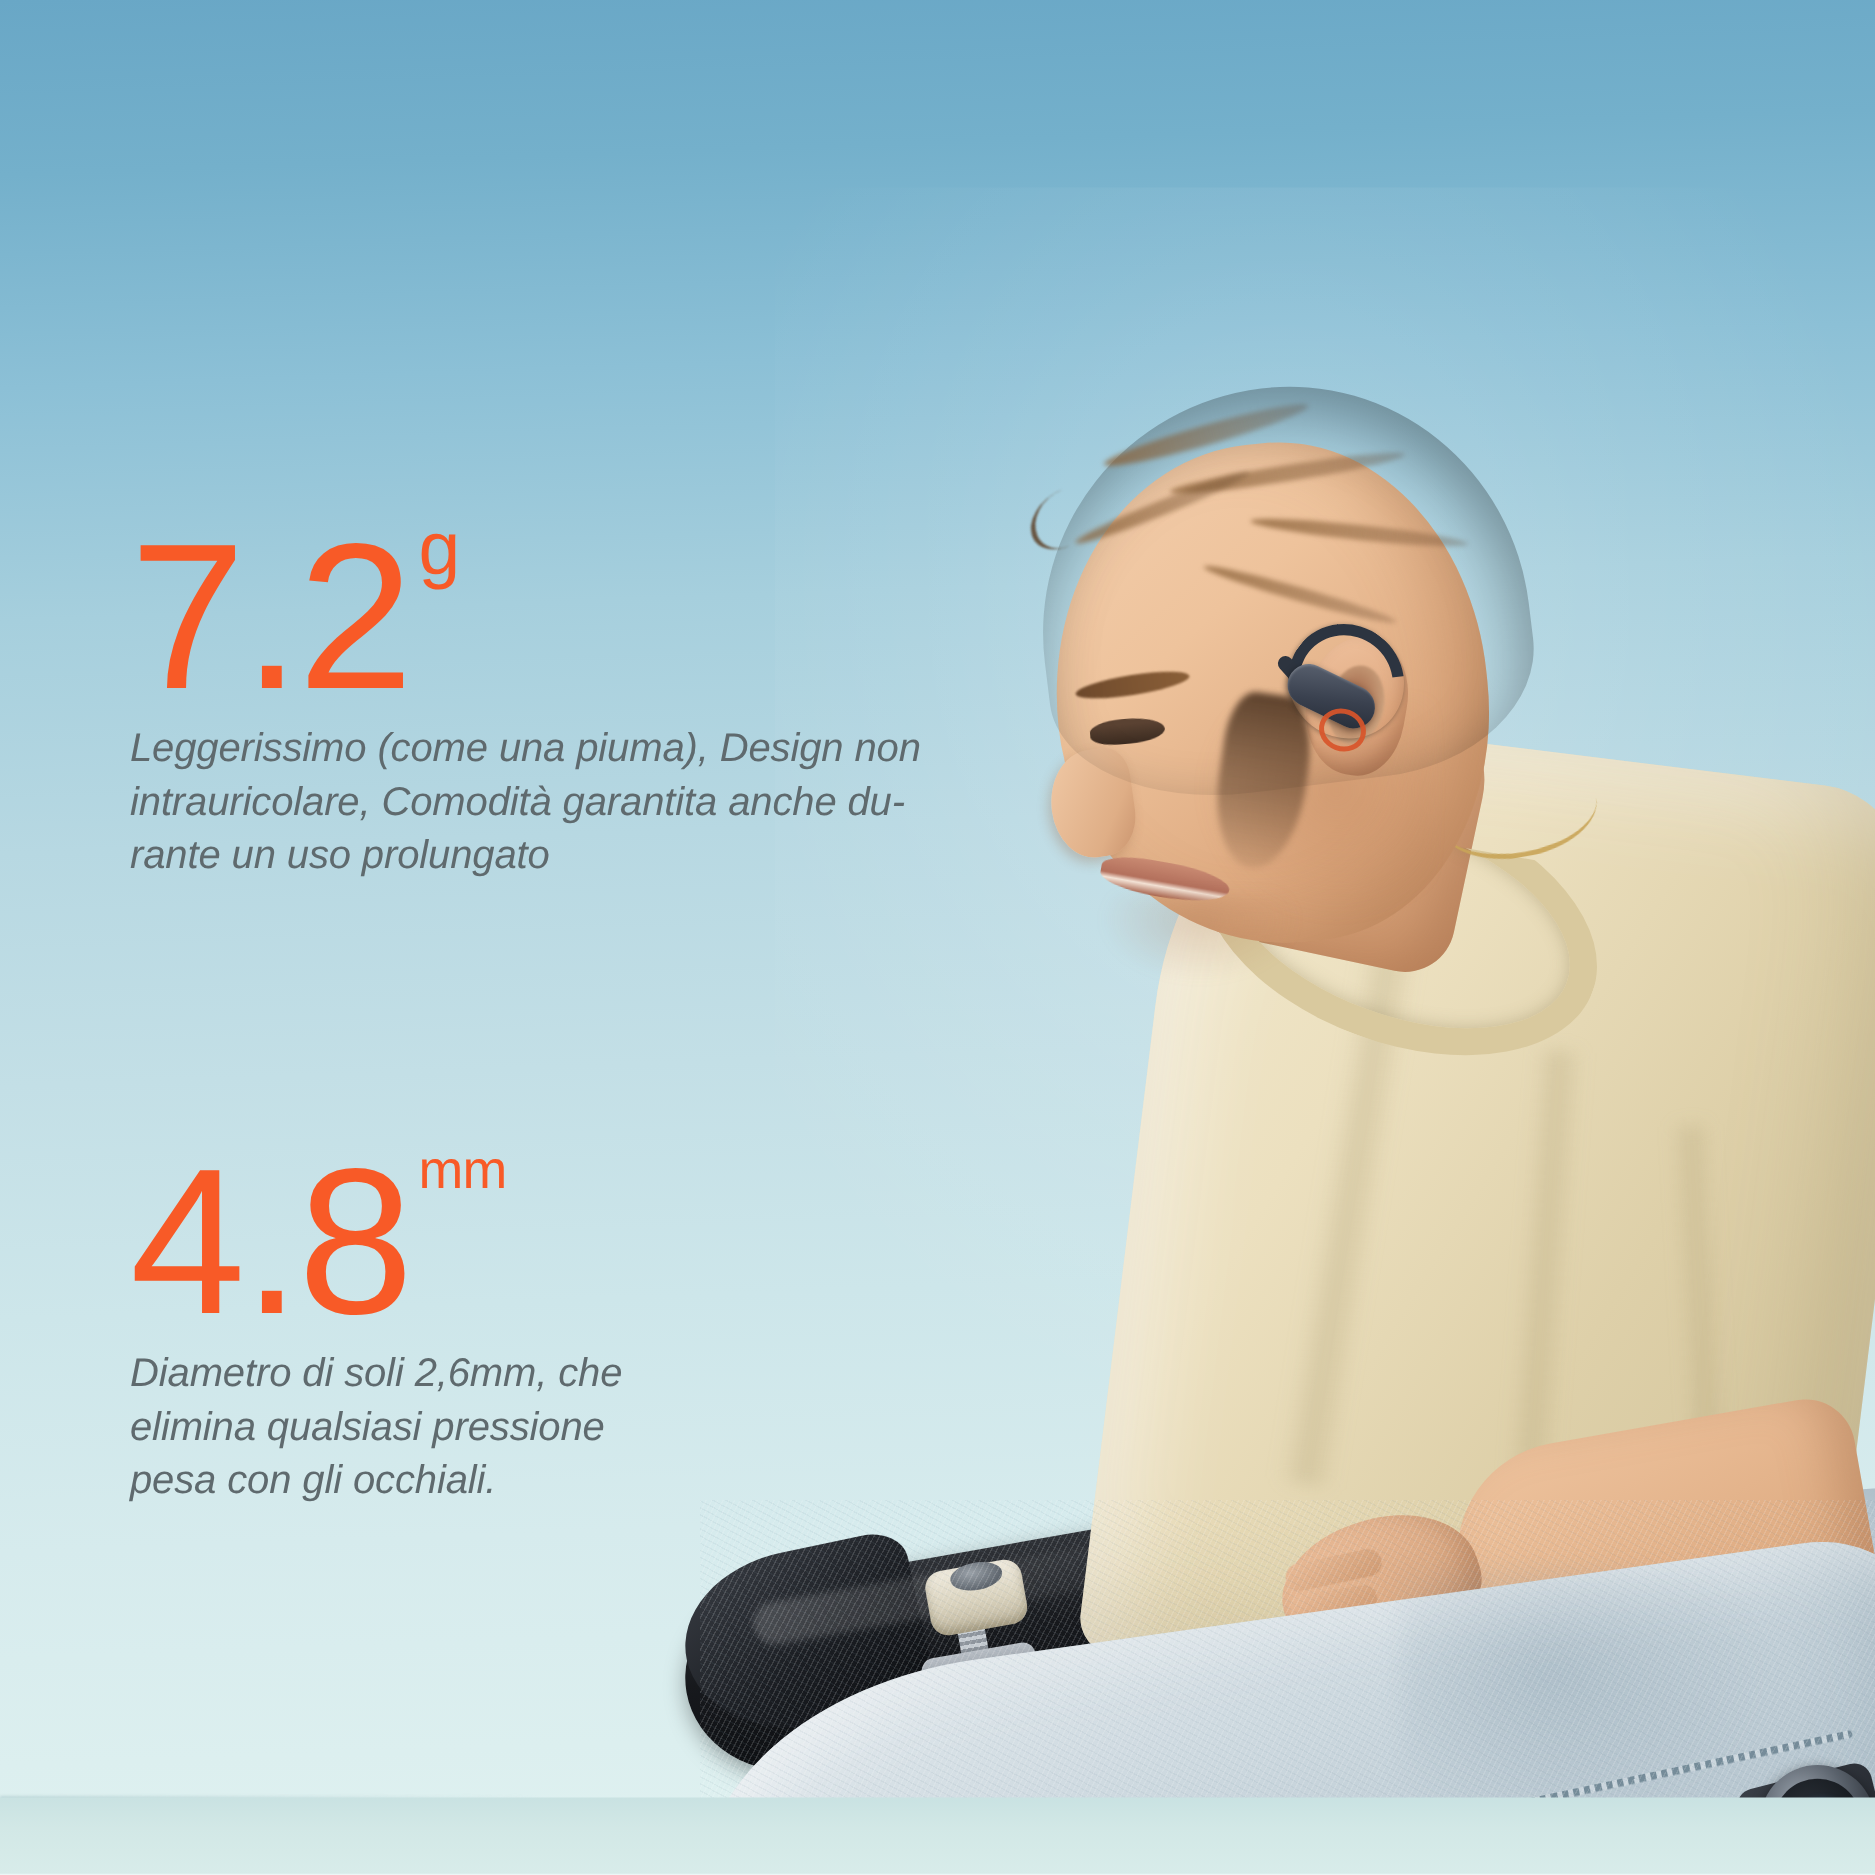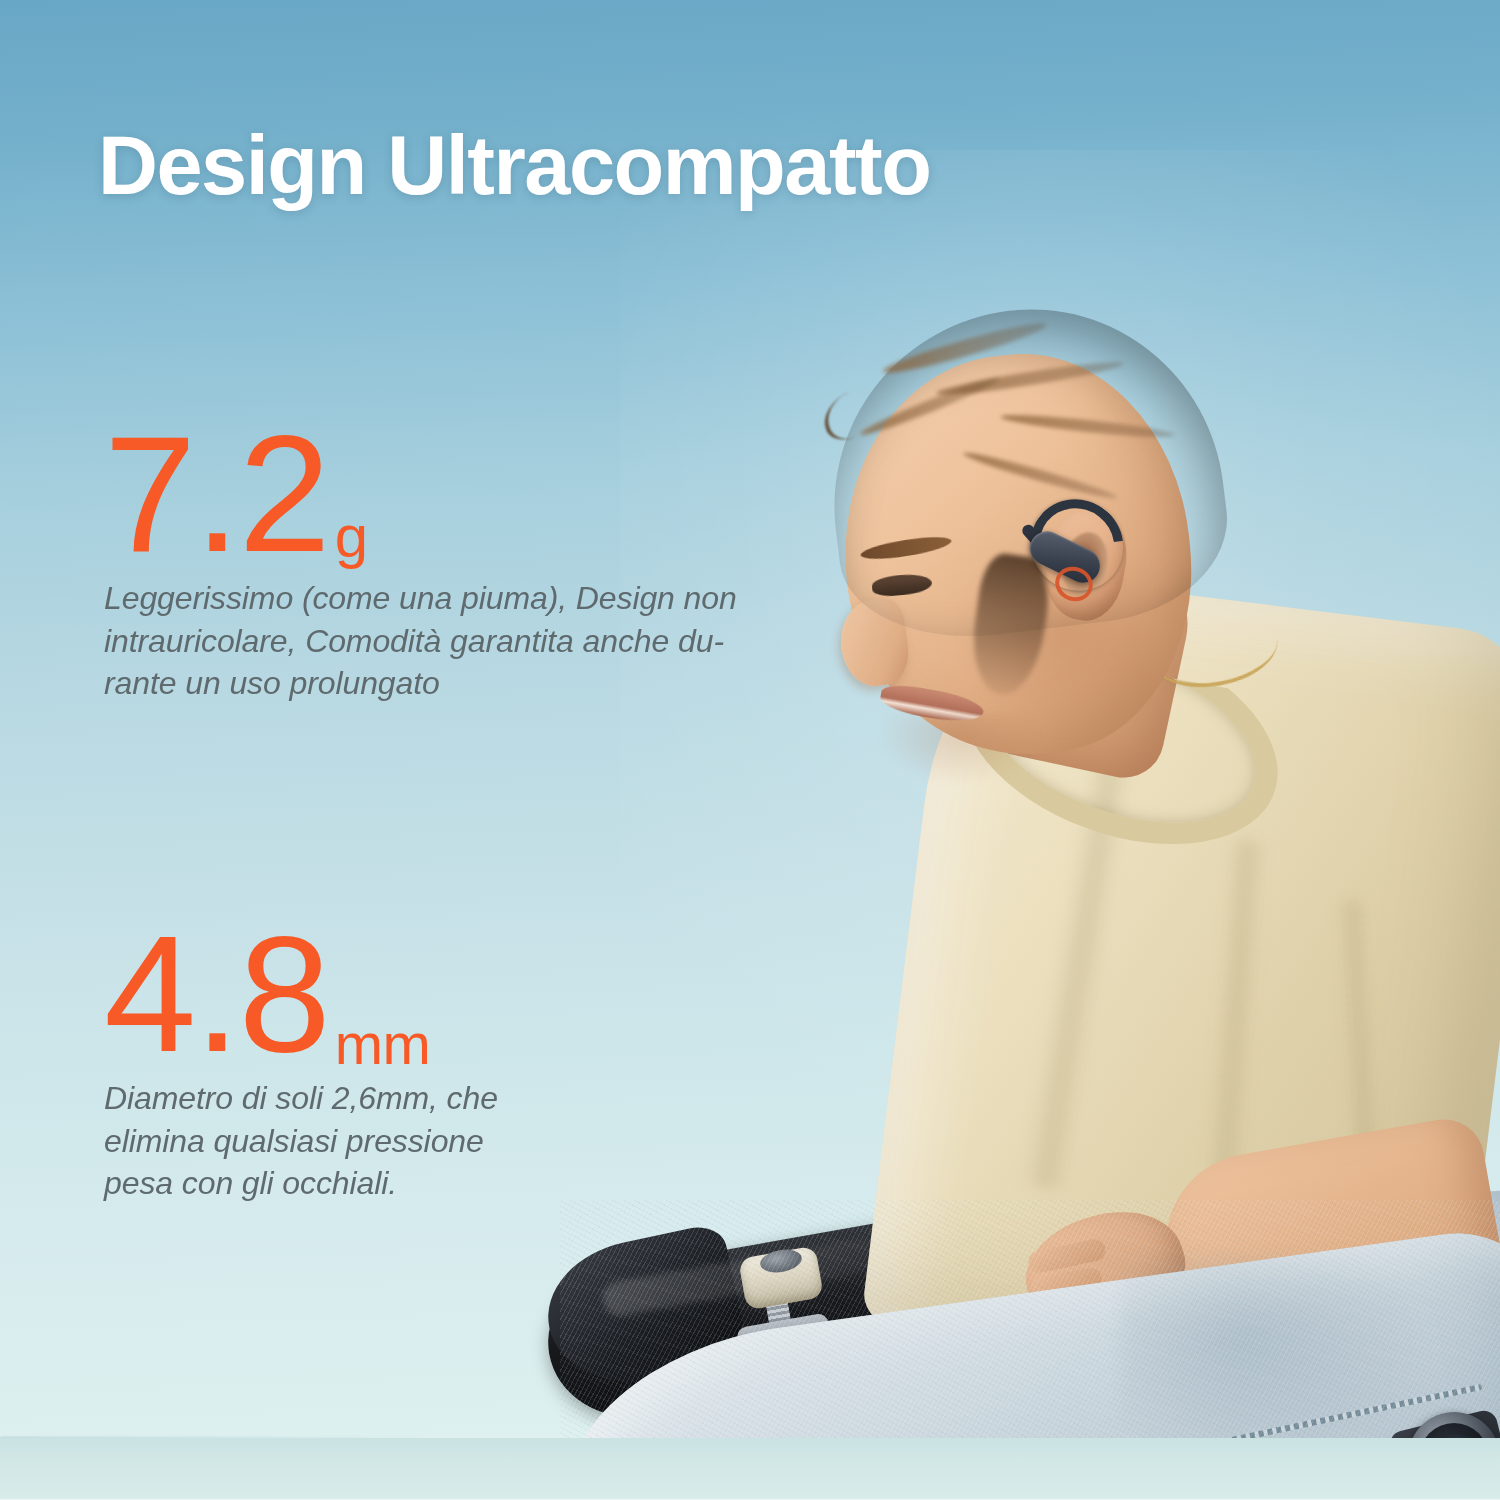--- a/index.html
+++ b/index.html
@@ -472,32 +472,32 @@
   .stat-2 { left: 104px; top: 915px; }
 
   .bignum {
     font-size: 166px;
     font-weight: 400;
     color: #f85a27;
     line-height: 0.95;
     letter-spacing: -2px;
     white-space: nowrap;
     display: flex;
-    align-items: flex-end;
+    align-items: flex-start;
   }
   .unit {
     font-size: 62px;
     font-weight: 400;
     color: #f85a27;
     letter-spacing: -0.5px;
     margin-left: 6px;
     line-height: 1;
   }
   .unit-g { font-size: 60px; position: relative; top: -6px; }
-  .unit-mm { font-size: 58px; position: relative; top: 0px; }
+  .unit-mm { font-size: 43px; position: relative; top: 0px; }
 
   .stat-head {
     font-size: 44px;
     font-weight: 400;
     color: #3e4a50;
     line-height: 1.22;
     letter-spacing: -0.3px;
     margin-top: 14px;
     white-space: pre-line;
   }
@@ -583,21 +583,20 @@
       <div class="bud-body"></div>
       <div class="bud-accent"></div>
     </div>
 
     <div class="floor-edge"></div>
     <div class="floor-band"></div>
   </div>
 
   <div class="content">
 
-    <div class="title">Design Ultracompatto</div>
 
     <div class="stat-block stat-1">
       <div class="bignum">
         <span>7.2</span>
           <span class="unit unit-g">g</span>
       </div>
       <div class="stat-desc">Leggerissimo (come una piuma), Design non
 intrauricolare, Comodità garantita anche du-
 rante un uso prolungato</div>
     </div>

